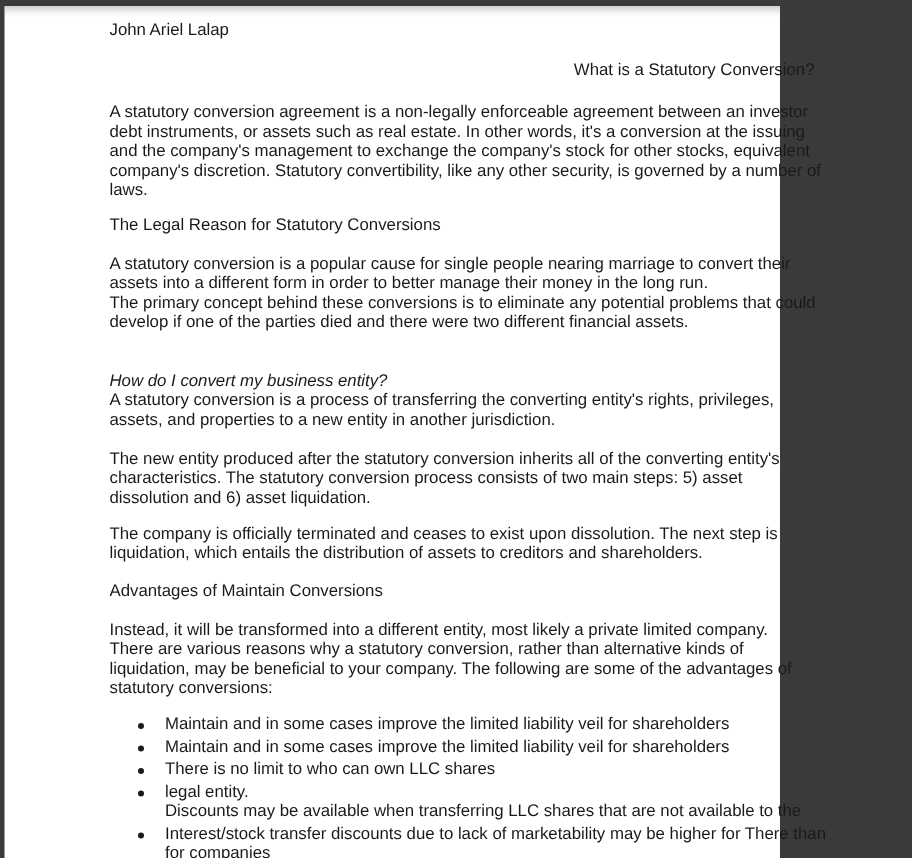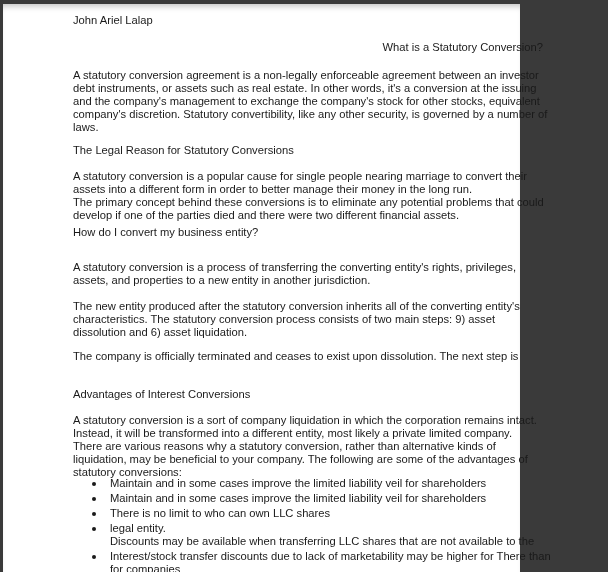--- a/index.html
+++ b/index.html
@@ -59,41 +59,41 @@
 
     <div class="block" style="top:140px;">The Legal Reason for Statutory Conversions</div>
 
     <div class="block" style="top:166px;">
       <span class="line">A statutory conversion is a popular cause for single people nearing marriage to convert their</span>
       <span class="line">assets into a different form in order to better manage their money in the long run.</span>
       <span class="line">The primary concept behind these conversions is to eliminate any potential problems that could</span>
       <span class="line">develop if one of the parties died and there were two different financial assets.</span>
     </div>
 
-    <div class="block" style="top:222px;">How do I convert my business entity?</div>
+    <div class="block" style="top:244px;font-style:italic;">How do I convert my business entity?</div>
 
     <div class="block" style="top:257px;">
       <span class="line">A statutory conversion is a process of transferring the converting entity's rights, privileges,</span>
       <span class="line">assets, and properties to a new entity in another jurisdiction.</span>
     </div>
 
     <div class="block" style="top:296px;">
       <span class="line">The new entity produced after the statutory conversion inherits all of the converting entity's</span>
-      <span class="line">characteristics. The statutory conversion process consists of two main steps: 9) asset</span>
+      <span class="line">characteristics. The statutory conversion process consists of two main steps: 5) asset</span>
       <span class="line">dissolution and 6) asset liquidation.</span>
     </div>
 
     <div class="block" style="top:346px;">
       <span class="line">The company is officially terminated and ceases to exist upon dissolution. The next step is</span>
+      <span class="line">liquidation, which entails the distribution of assets to creditors and shareholders.</span>
     </div>
 
-    <div class="block" style="top:384px;">Advantages of Interest Conversions</div>
+    <div class="block" style="top:384px;">Advantages of Maintain Conversions</div>
 
     <div class="block" style="top:410px;">
-      <span class="line">A statutory conversion is a sort of company liquidation in which the corporation remains intact.</span>
       <span class="line">Instead, it will be transformed into a different entity, most likely a private limited company.</span>
       <span class="line">There are various reasons why a statutory conversion, rather than alternative kinds of</span>
       <span class="line">liquidation, may be beneficial to your company. The following are some of the advantages of</span>
       <span class="line">statutory conversions:</span>
     </div>
 
     <ul class="bullets">
       <li>
         <span class="dot"></span>
         <span class="line">Maintain and in some cases improve the limited liability veil for shareholders</span>

